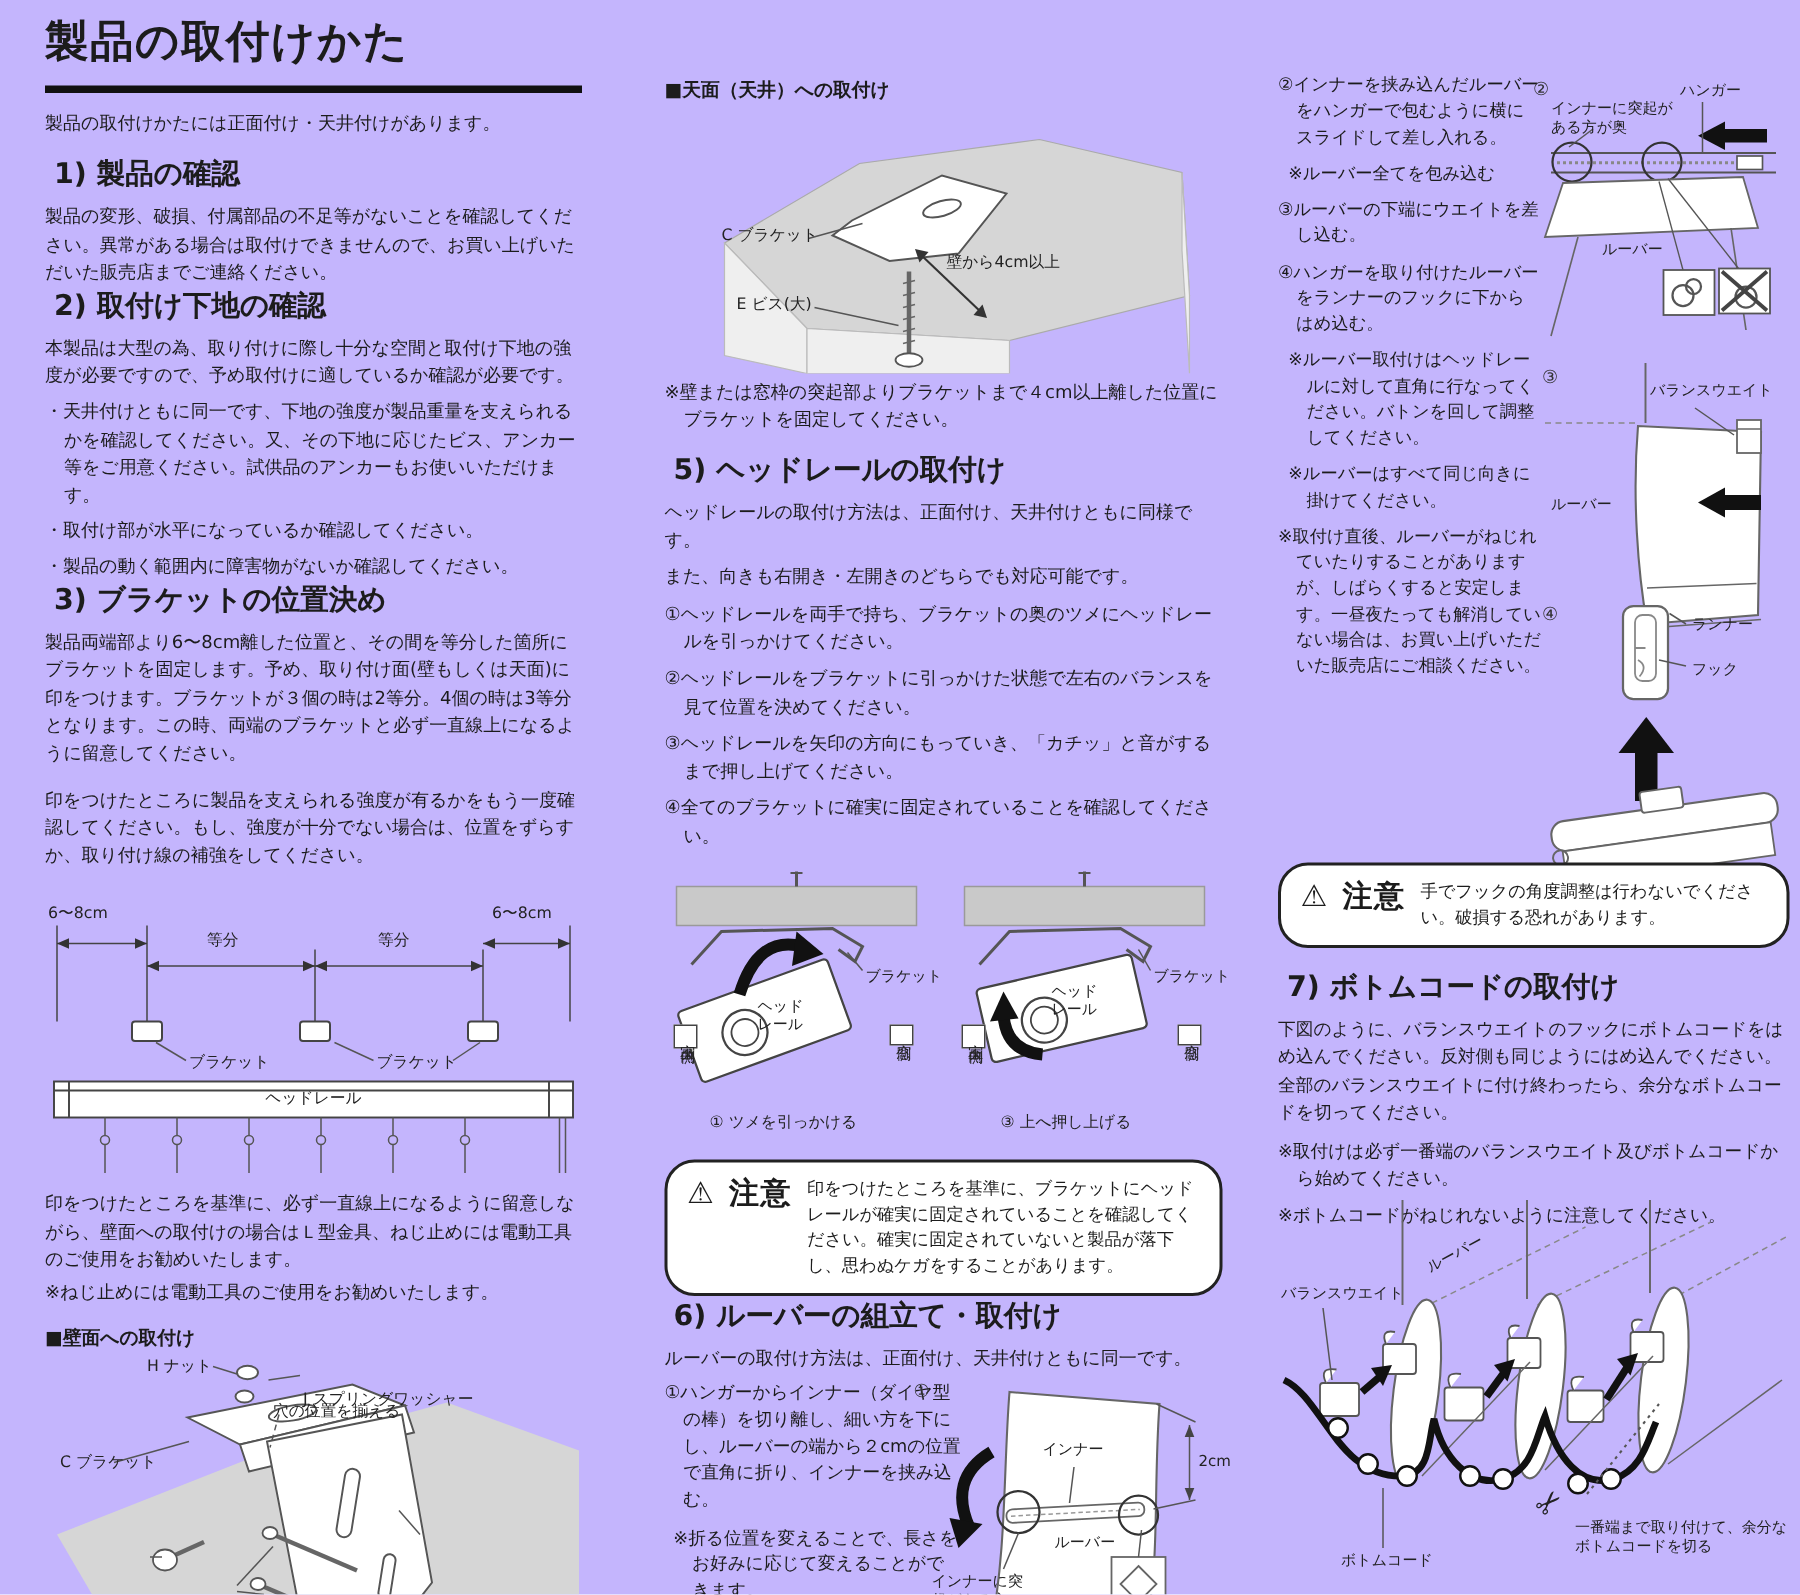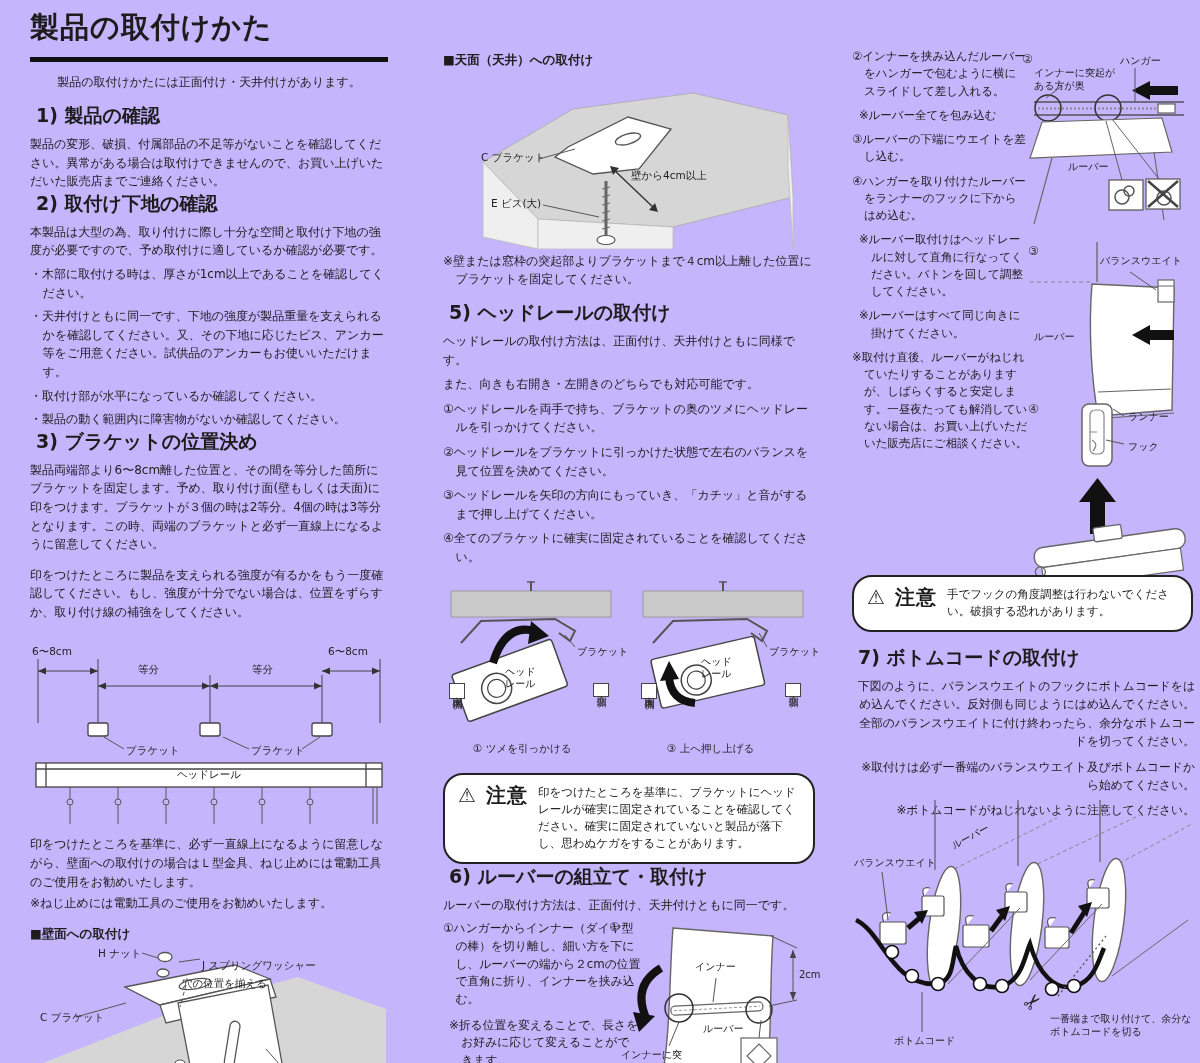--- a/index.html
+++ b/index.html
@@ -6,21 +6,21 @@
   html,body { margin:0; padding:0; background:#fff; }
   body { font-family:"DejaVu Sans", sans-serif; color:#1c1c1c; }
   .page { position:relative; width:1200px; height:1063px; background:#c4b5fd; overflow:hidden; }
   .col { position:absolute; top:0; }
   #col-left  { left:30px;  width:358px; }
   #col-mid   { left:443px; width:372px; }
   #col-right { left:852px; width:343px; height:1063px; }
 
   .doc-title { font-size:29px; font-weight:600; letter-spacing:1px; margin-top:8px;
                padding-bottom:9px; border-bottom:5px solid #111; }
-  .intro { font-size:12px; margin-top:12px;text-align:center; }
+  .intro { font-size:12px; margin-top:12px; }
   h3.sec { font-size:19px; font-weight:600; margin:0; padding-left:6px; }
   .mt26 { margin-top:26px; } .mt22 { margin-top:22px; } .mt24 { margin-top:24px; }
   p.body { font-size:12px; line-height:1.55; margin:6px 0 0 0; }
   p.hang { padding-left:1.05em; text-indent:-1.05em; }
   .bullets p { margin-top:5px; }
   .note { font-size:12px; line-height:1.5; margin-top:3px; }
   .figcap { font-size:12.5px; font-weight:600; margin-top:14px; }
 
   .fig { position:relative; }
   .fig svg { position:absolute; left:0; top:0; }
@@ -37,42 +37,41 @@
   .caution .cicon { font-size:20px; font-weight:700; line-height:1.1; }
   .caution .clabel { font-size:20px; font-weight:700; line-height:1.1; letter-spacing:1px; }
   .caution .ctext { font-size:11.5px; line-height:1.5; flex:1; }
 
   
   .abs { position:absolute; }
   #rsteps { left:0; top:48px; width:176px; font-size:11.5px; line-height:1.5; }
   #rsteps p { margin:0 0 7px 0; }
   #rsteps p.ind { margin-left:0.6em; }
   #s7blk { left:0; top:645px; width:343px; }
-  #s7blk p.body { font-size:11.8px;text-align:right; }
+  #s7blk p.body { font-size:11.8px; }
 
   .s6row { position:relative; height:218px; margin-top:6px; }
   .s6txt { width:198px; font-size:11.8px; line-height:1.5; }
   .s6txt p { margin:0 0 8px 0; }
 </style>
 </head>
 <body>
 
 <div class="page">
 
   <div class="col" id="col-left">
     <div class="doc-title">製品の取付けかた</div>
     <p class="intro">製品の取付けかたには正面付け・天井付けがあります。</p>
 
     <h3 class="sec mt22">1) 製品の確認</h3>
     <p class="body">製品の変形、破損、付属部品の不足等がないことを確認してください。異常がある場合は取付けできませんので、お買い上げいただいた販売店までご連絡ください。</p>
 
     <h3 class="sec mt26">2) 取付け下地の確認</h3>
     <p class="body">本製品は大型の為、取り付けに際し十分な空間と取付け下地の強度が必要ですので、予め取付けに適しているか確認が必要です。</p>
     <div class="bullets">
-      <p class="body hang">・木部に取付ける時は、厚さが1cm以上であることを確認してください。</p>
       <p class="body hang">・天井付けともに同一です、下地の強度が製品重量を支えられるかを確認してください。又、その下地に応じたビス、アンカー等をご用意ください。試供品のアンカーもお使いいただけます。</p>
       <p class="body hang">・取付け部が水平になっているか確認してください。</p>
       <p class="body hang">・製品の動く範囲内に障害物がないか確認してください。</p>
     </div>
 
     <h3 class="sec mt26">3) ブラケットの位置決め</h3>
     <p class="body">製品両端部より6〜8cm離した位置と、その間を等分した箇所にブラケットを固定します。予め、取り付け面(壁もしくは天面)に印をつけます。ブラケットが３個の時は2等分。4個の時は3等分となります。この時、両端のブラケットと必ず一直線上になるように留意してください。</p>
     <p class="body" style="margin-top:12px">印をつけたところに製品を支えられる強度が有るかをもう一度確認してください。もし、強度が十分でない場合は、位置をずらすか、取り付け線の補強をしてください。</p>
 
     <div class="fig" style="height:198px; margin-top:10px;">
@@ -177,21 +176,21 @@
           <line x1="170" y1="12" x2="149" y2="15"></line>
           <line x1="156" y1="38" x2="150" y2="60" stroke-dasharray="4,3"></line>
           <line x1="46" y1="70" x2="96" y2="56"></line>
           <line x1="236" y1="102" x2="250" y2="118"></line>
           <line x1="78" y1="133" x2="70" y2="133"></line>
           <line x1="128" y1="152" x2="152" y2="126"></line>
           <line x1="128" y1="156" x2="146" y2="158"></line>
         </g>
       </svg>
       <div class="lbl" style="left:68px;top:0">H ナット</div>
-      <div class="lbl" style="left:172px;top:12px">J スプリングワッシャー</div>
+      <div class="lbl" style="left:172px;top:22px">J スプリングワッシャー</div>
       <div class="lbl" style="left:152px;top:30px">穴の位置を揃える</div>
       <div class="lbl" style="left:10px;top:64px">C ブラケット</div>
 
     </div>
 
   </div>
 
   <div class="col" id="col-mid">
     <div class="figcap" style="margin-top:52px">■天面（天井）への取付け</div>
 

